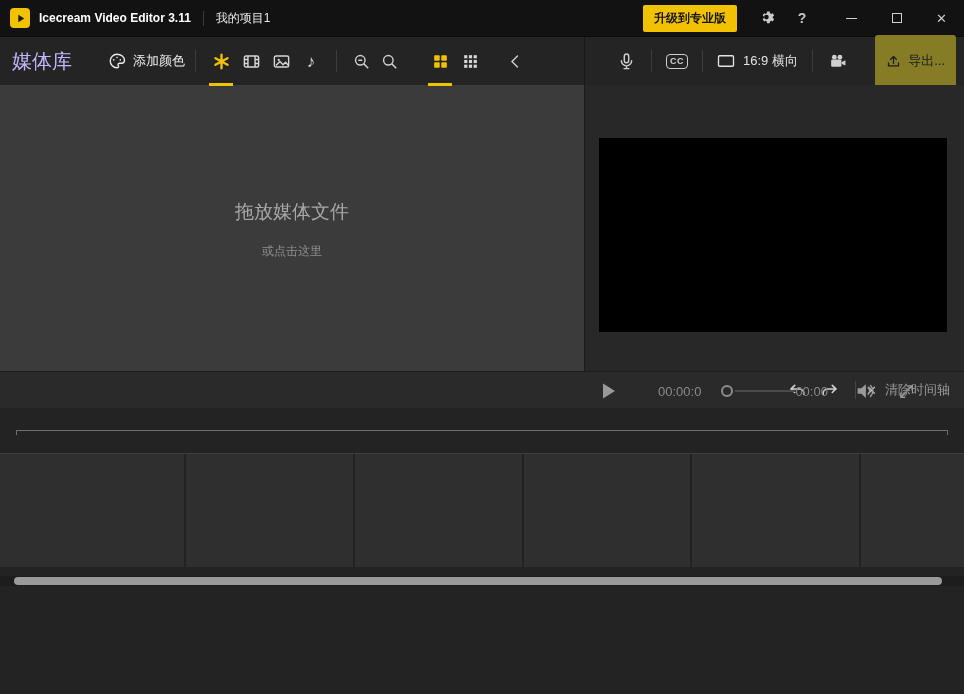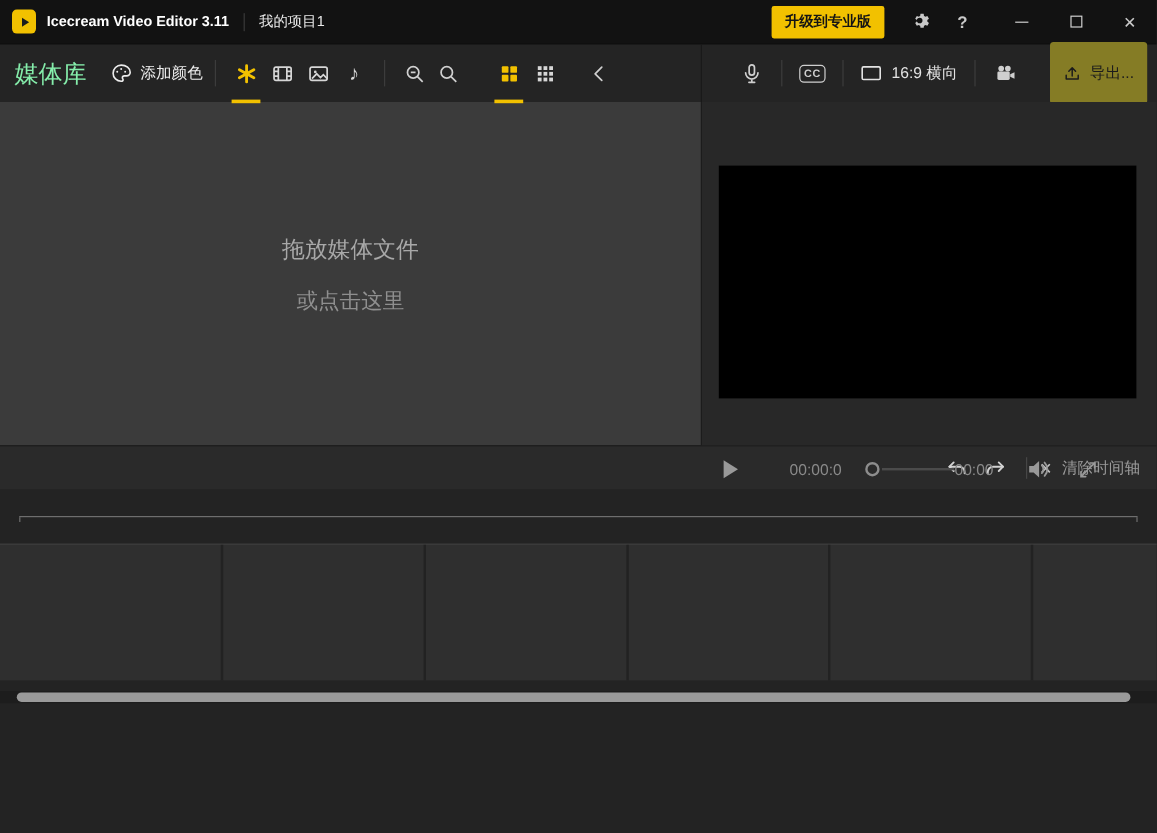--- a/index.html
+++ b/index.html
@@ -21,21 +21,21 @@
   .tb-icon-btn svg{width:16px;height:16px;}
   .win-btn{width:45px;height:36px;display:flex;align-items:center;justify-content:center;color:#c9c9c9;}
   .win-btn.first{margin-left:10px;}
   .min-glyph{width:11px;height:1px;background:#cfcfcf;display:block;}
   .max-glyph{width:10px;height:10px;border:1px solid #cfcfcf;display:block;}
   .close-glyph{font-size:13px;line-height:1;}
 
   
   .toolbar{height:49px;background:#242424;display:flex;flex:0 0 auto;border-top:1px solid #0c0c0c;}
   .tb-left{width:585px;flex:0 0 585px;display:flex;align-items:center;padding-left:12px;border-right:1px solid #191919;}
-  .panel-title{font-size:20px;font-weight:400;color:#86efac;white-space:nowrap;}
+  .panel-title{font-size:20px;font-weight:400;color:#c4b5fd;margin-right:16px;white-space:nowrap;}
   .add-file-btn{background:#f2c100;color:#1b1b1b;font-size:13px;padding:7px 13px;border-radius:3px;white-space:nowrap;}
   .add-color-btn{display:flex;align-items:center;gap:7px;color:#ececec;font-size:13px;margin-left:20px;white-space:nowrap;}
   .add-color-btn svg{width:18px;height:18px;}
   .tool-sep{width:1px;height:22px;background:#3c3c3c;margin:0 10px;flex:0 0 auto;}
   .tab{width:30px;height:49px;display:flex;align-items:center;justify-content:center;position:relative;color:#d6d6d6;}
   .tab svg{width:19px;height:19px;}
   .tab.active{color:#f2c100;}
   .tab.active::after{content:"";position:absolute;left:3px;right:3px;bottom:0;height:3px;background:#f2c100;}
   .note{font-size:17px;line-height:1;}
   .tool-btn{width:28px;height:49px;display:flex;align-items:center;justify-content:center;color:#d0d0d0;}
@@ -49,21 +49,21 @@
   .cc-badge{font-size:9px;font-weight:700;border:1px solid currentColor;border-radius:4px;padding:2px 3px;letter-spacing:.5px;line-height:1;}
   .aspect-btn{display:flex;align-items:center;gap:8px;color:#e3e3e3;font-size:13px;padding:0 4px;white-space:nowrap;}
   .aspect-btn svg{width:18px;height:14px;}
   .export-btn{margin-left:auto;background:#857c25;color:#1c1c1c;font-size:13px;display:flex;align-items:center;gap:7px;padding:17px 11px;border-radius:3px;white-space:nowrap;}
   .export-btn svg{width:15px;height:15px;}
 
   
   .main{flex:1;display:flex;min-height:0;}
   .media-panel{width:585px;flex:0 0 585px;background:#3b3b3b;border-right:1px solid #1c1c1c;display:flex;flex-direction:column;align-items:center;justify-content:center;cursor:pointer;}
   .drop-line{font-size:19px;color:#a8a8a8;line-height:1.65;}
-  .drop-hint{font-size:18px;color:#8f8f8f;margin-top:15px;}
+  .drop-hint{font-size:12px;color:#8f8f8f;margin-top:15px;}
   .preview-panel{flex:1;background:#282828;position:relative;}
   .video-area{position:absolute;left:14px;top:53px;width:348px;height:194px;background:#000;}
   .controls{position:absolute;left:3px;right:16px;top:288px;height:36px;display:flex;align-items:center;color:#8f8f8f;}
   .ctrl{color:#999;display:flex;align-items:center;justify-content:center;}
   .play{margin-left:8px;}
   .play svg{width:24px;height:24px;}
   .controls .time{font-size:13px;color:#8a8a8a;}
   .time.cur{margin-left:38px;}
   .seek{margin-left:20px;display:flex;align-items:center;width:74px;}
   .knob{width:12px;height:12px;border:2px solid #8d8d8d;border-radius:50%;background:transparent;flex:0 0 auto;}

